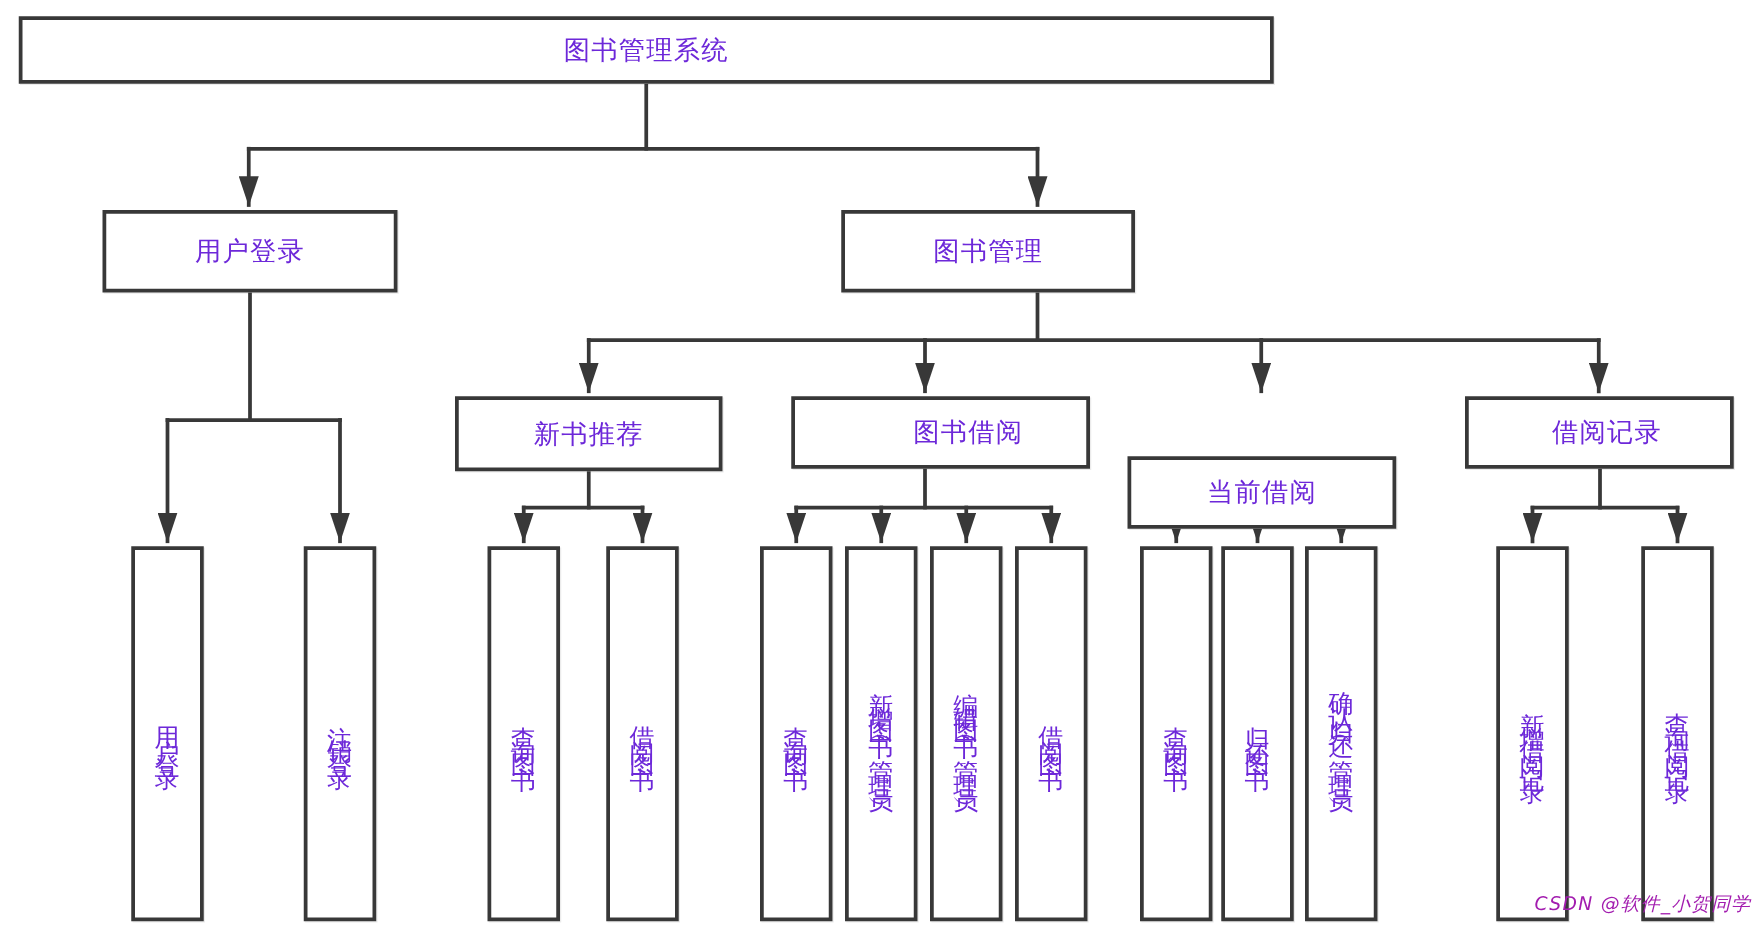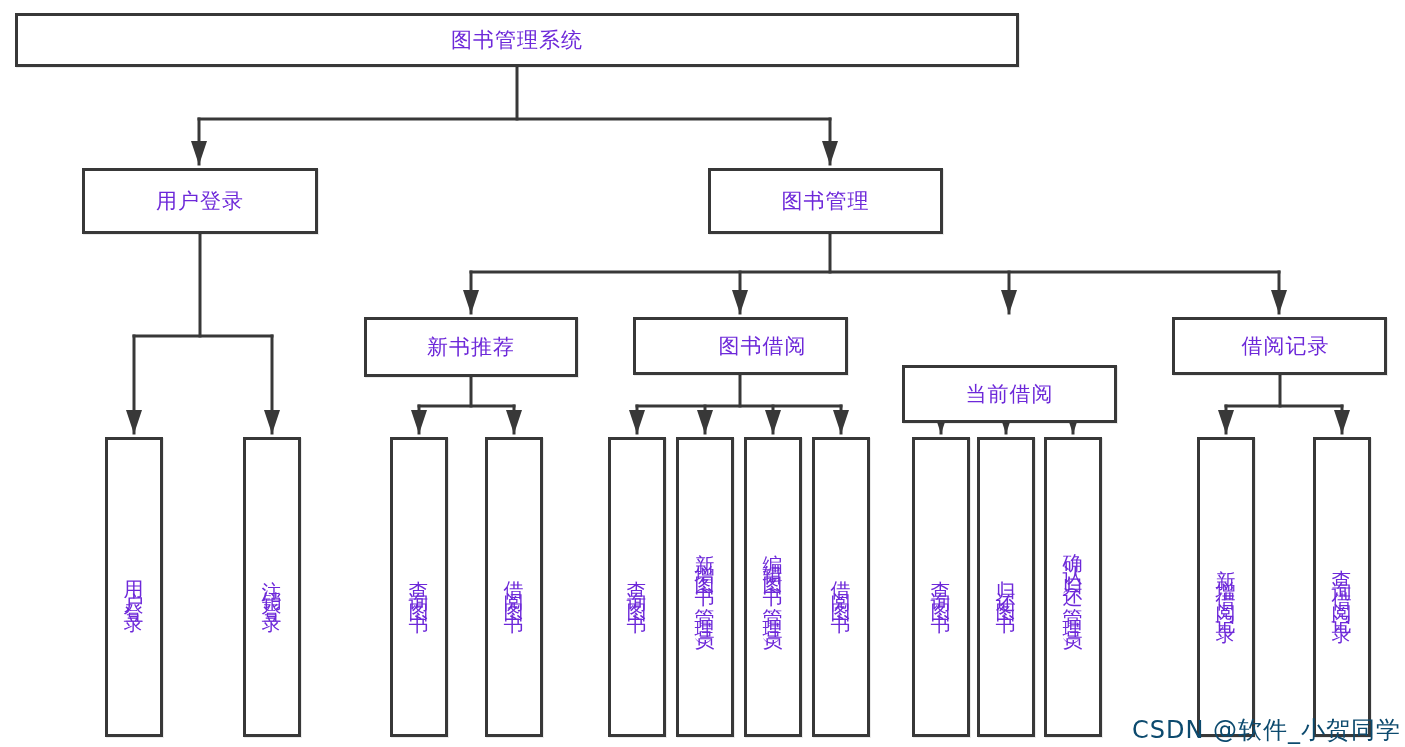--- a/index.html
+++ b/index.html
@@ -42,25 +42,26 @@
     writing-mode: vertical-rl;
     text-orientation: mixed;
     font-size: 20px;
     letter-spacing: 11px;
     line-height: 1;
   }
   .watermark {
     position: absolute;
     top: 714px;
     right: 4px;
-    font-size: 24px;
-    color: #0c4a6e;
+    font-size: 15px;
+    color: #a21caf;
     letter-spacing: 1px;
     z-index: 5;
     white-space: nowrap;
+    font-style: italic;
   }
 </style>
 </head>
 <body>
 
 <div class="canvas">
 
   <svg class="connectors" width="1405" height="747" viewBox="0 0 1405 747">
     <defs>
       <marker id="arrow" viewBox="0 0 24 16" refX="23" refY="8" markerWidth="24" markerHeight="16" markerUnits="userSpaceOnUse" orient="auto">
@@ -107,24 +108,24 @@
       <path d="M1280,375 V406"></path>
       <path d="M1226,406 H1342"></path>
       <path d="M1226,406 V433" marker-end="url(#arrow)"></path>
       <path d="M1342,406 V433" marker-end="url(#arrow)"></path>
     </g>
   </svg>
 
   <div class="box hbox" style="left:15px; top:13px; width:1004px; height:54px;">图书管理系统</div>
 
   <div class="box hbox" style="left:82px; top:168px; width:236px; height:66px;">用户登录</div>
-  <div class="box hbox" style="left:708px; top:168px; width:235px; height:66px;">图书管理</div>
+  <div class="box hbox" style="left:673px; top:168px; width:235px; height:66px;">图书管理</div>
 
   <div class="box hbox" style="left:364px; top:317px; width:214px; height:60px;">新书推荐</div>
-  <div class="box hbox" style="left:633px; top:317px; width:215px; height:58px;padding-left:44px;">图书借阅</div>
+  <div class="box hbox" style="left:633px; top:317px; width:239px; height:58px;padding-left:44px;">图书借阅</div>
   <div class="box hbox" style="left:902px; top:317px; width:215px; height:58px;margin-top:48px;">当前借阅</div>
   <div class="box hbox" style="left:1172px; top:317px; width:215px; height:58px;padding-left:12px;">借阅记录</div>
 
   <div class="box vbox" style="left:105px; top:437px; width:58px; height:300px;">用户登录</div>
   <div class="box vbox" style="left:243px; top:437px; width:58px; height:300px;">注销登录</div>
 
   <div class="box vbox" style="left:390px; top:437px; width:58px; height:300px;">查询图书</div>
   <div class="box vbox" style="left:485px; top:437px; width:58px; height:300px;">借阅图书</div>
 
   <div class="box vbox" style="left:608px; top:437px; width:58px; height:300px;">查询图书</div>

